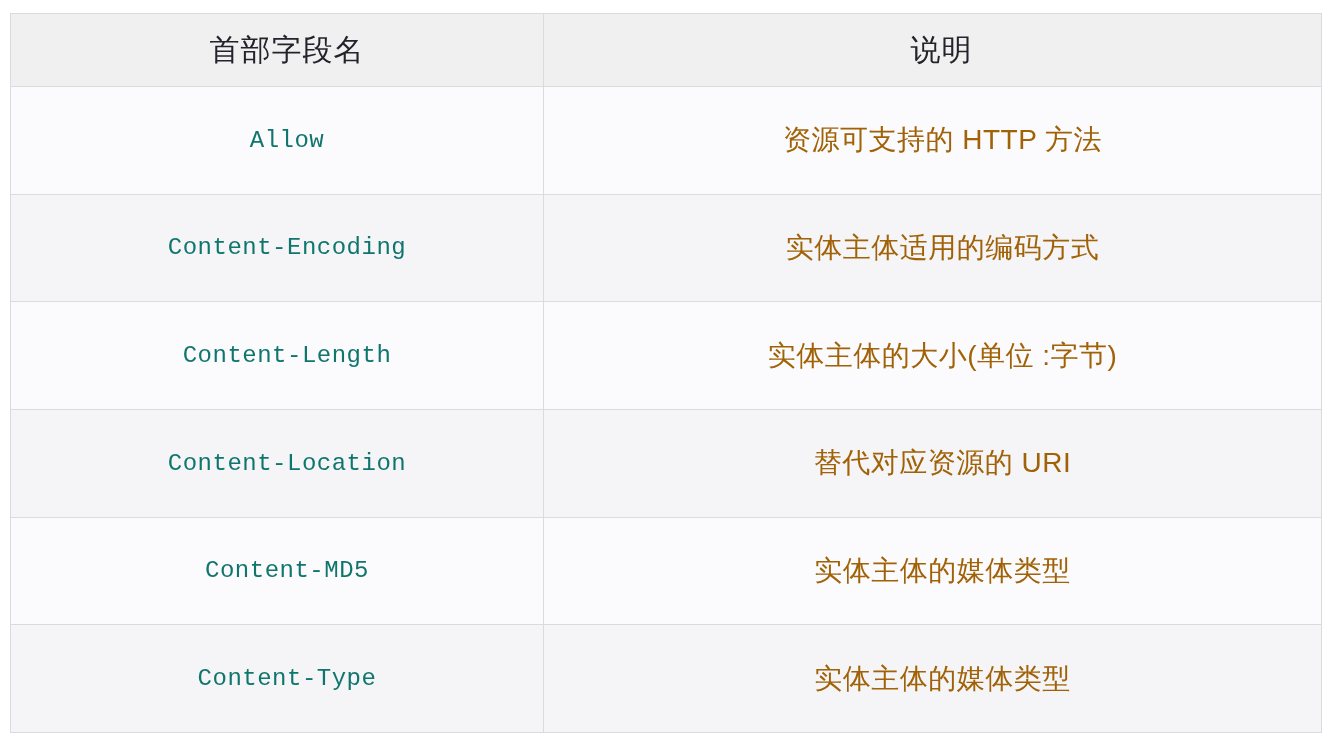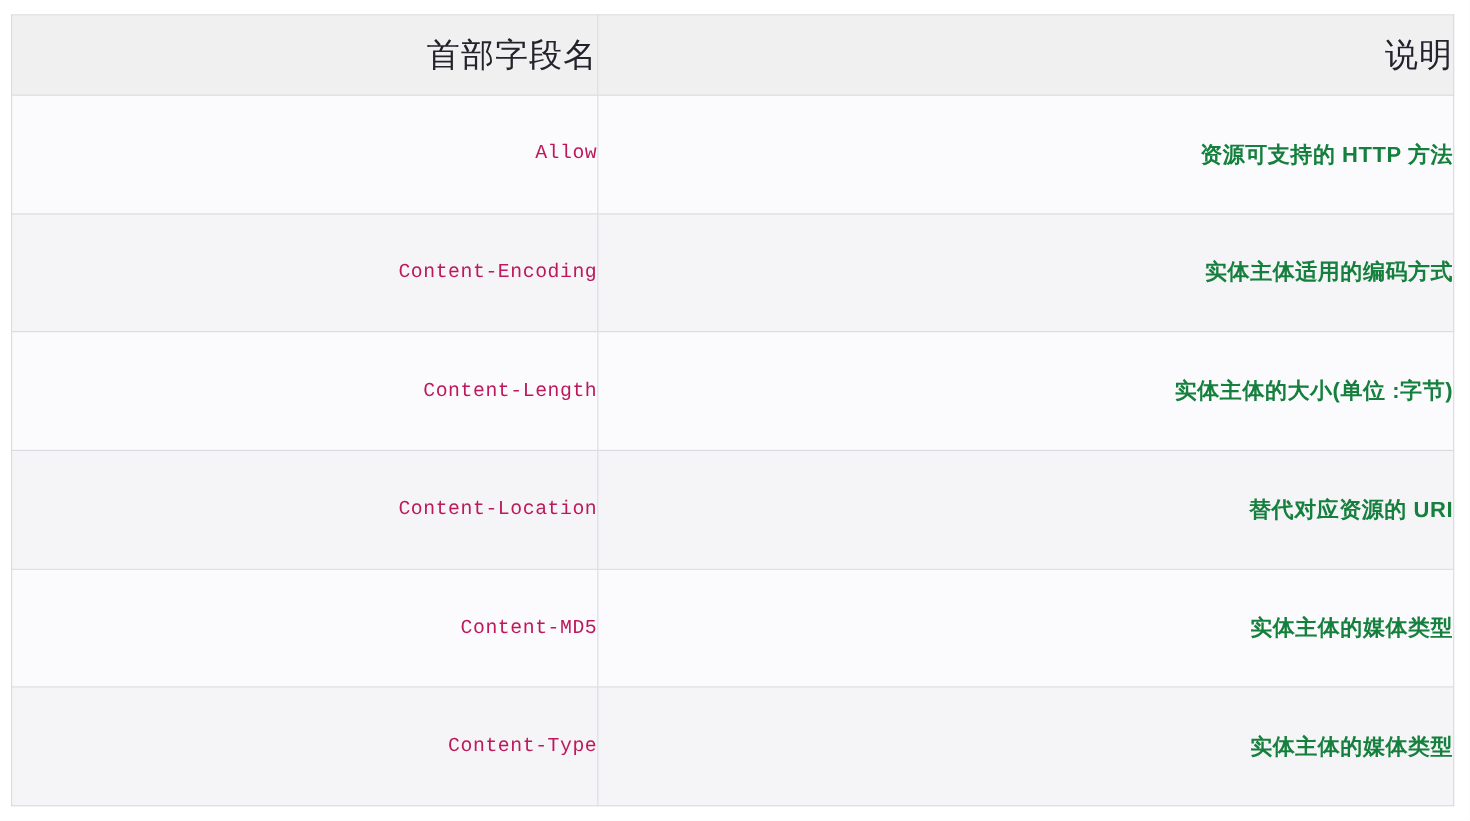--- a/index.html
+++ b/index.html
@@ -33,21 +33,21 @@
     border: 1px solid #dcdade;
   }
 
   table.header-fields col.col-field { width: 533px; }
   table.header-fields col.col-desc  { width: 778px; }
 
   table.header-fields th,
   table.header-fields td {
     border: 1px solid #dcdade;
     padding: 0 0 0 20px;
-    text-align: right;
+    text-align: center;
     vertical-align: middle;
     background-clip: padding-box;
   }
 
   
   table.header-fields thead tr { height: 73px; }
   table.header-fields thead th {
     background: #f1f0f1;
     font-weight: normal;
     color: #24222b;
@@ -59,33 +59,32 @@
     padding-left: 18px;
   }
 
   
   table.header-fields tbody tr { height: 72px; }
   table.header-fields tbody tr:nth-child(odd)  td { background: #fbfafc; }
   table.header-fields tbody tr:nth-child(even) td { background: #f5f4f7; }
 
   td.cell-field {
     font-family: "Liberation Mono", "DejaVu Sans Mono", monospace;
-    font-size: 18px;
-    color: #be185d;
+    font-size: 24px;
+    color: #0f766e;
     letter-spacing: 0.5px;
     padding-left: 29px;
   }
 
   td.cell-desc {
     font-family: "Liberation Sans", "DejaVu Sans", sans-serif;
-    font-size: 20px;
-    color: #15803d;
+    font-size: 28px;
+    color: #a16207;
     letter-spacing: 0.5px;
     padding-left: 18px;
-    font-weight: bold;
   }
 </style>
 </head>
 <body>
 
 <div class="table-wrap">
   <table class="header-fields">
     <colgroup>
       <col class="col-field">
       <col class="col-desc">

